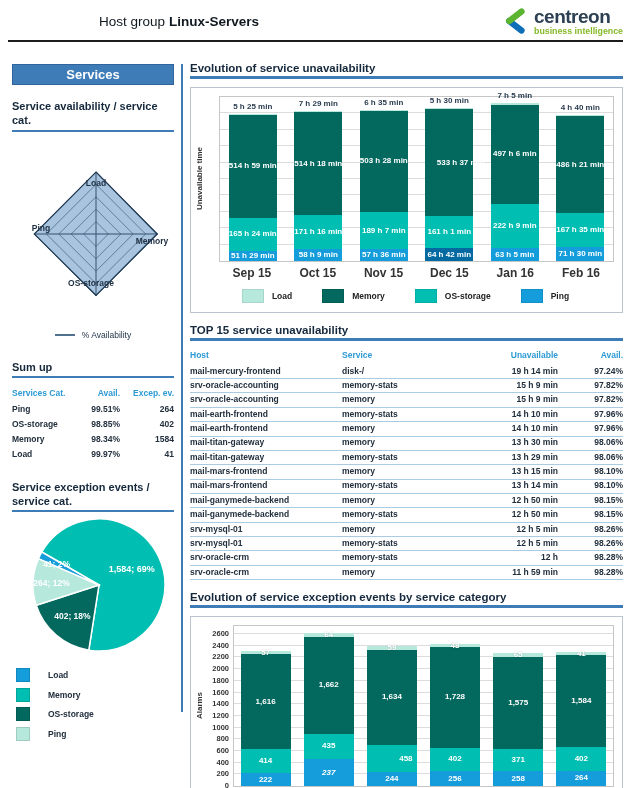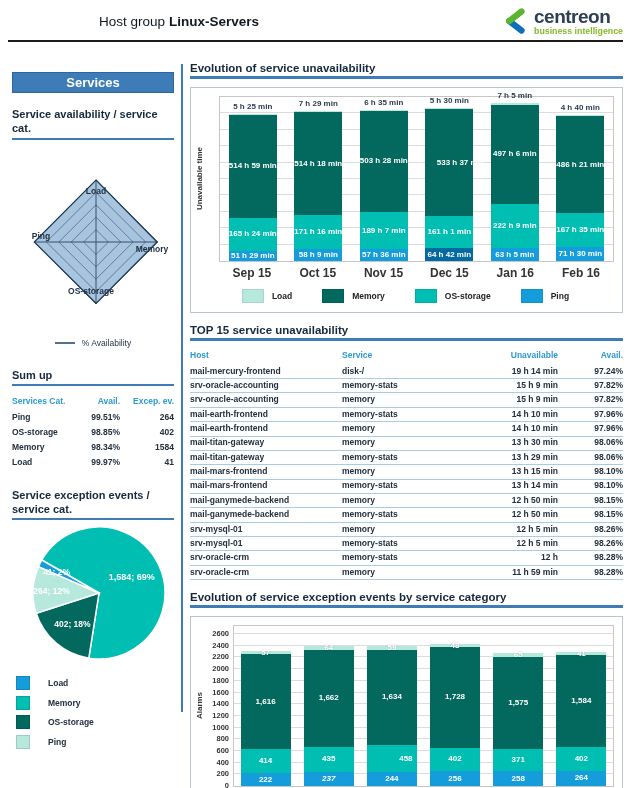--- a/index.html
+++ b/index.html
@@ -10,21 +10,21 @@
   .title{position:absolute;left:99px;top:14px;font-size:13.5px;color:#101820;}
   .title b{margin-left:4px;}
   .logo{position:absolute;right:8px;top:6px;display:flex;align-items:center;gap:5px;}
   .logo-text{display:flex;flex-direction:column;}
   .logo-name{font-size:19px;font-weight:bold;color:#2d4053;line-height:1;letter-spacing:-0.5px;}
   .logo-tag{font-size:8.8px;color:#86b929;font-weight:bold;text-align:right;margin-top:0;}
   .hrule{position:absolute;top:40px;left:8px;right:8px;height:2px;background:#1c1c1c;}
   .sep{position:absolute;left:181px;top:64px;width:2px;height:648px;background:#3e7cb8;}
 
   
-  .sidebar{position:absolute;left:12px;top:64px;width:162px;margin-top:8px;}
+  .sidebar{position:absolute;left:12px;top:64px;width:162px;}
   .banner{background:#3e7cb8;border:1px solid #30649c;color:#fff;font-weight:bold;font-size:13px;text-align:center;padding:2px 0;}
   .side-h{font-size:11px;font-weight:bold;color:#15283c;line-height:1.3;margin:0;}
   .mt14{margin-top:14px;} .mt18{margin-top:18px;} .mt20{margin-top:20px;}
   .u{height:2px;background:#3e7cb8;margin-top:2px;}
   .radar-wrap{text-align:center;margin-top:24px;}
   .radar-legend{display:flex;align-items:center;justify-content:center;gap:7px;margin-top:10px;font-size:8.5px;color:#24364a;}
   .radar-legend .ln{width:20px;height:2px;background:#51718e;}
   .sumup{margin-top:8px;font-size:8.5px;font-weight:bold;}
   .srow{display:flex;padding:2.6px 0;color:#222f3d;}
   .shead{color:#2d9ad4;}
@@ -452,21 +452,21 @@
                   <span class="lbl">414</span>
                 </div>
                 <div class="seg" style="height: 94.536px; background: rgb(3, 104, 94);">
                   <span class="lbl">1,616</span>
                 </div>
                 <div class="seg" style="height: 3.3345px; background: rgb(182, 232, 220);">
                   <span class="ov">57</span>
                 </div>
               </div>
               <div class="bar" style="width: 50px;">
-                <div class="seg" style="height: 14px; background: rgb(20, 157, 218); font-style: italic;">
+                <div class="seg" style="height: 27px; background: rgb(20, 157, 218); font-style: italic;">
                   <span class="lbl">237</span>
                 </div>
                 <div class="seg" style="height: 25.4475px; background: rgb(0, 190, 178);">
                   <span class="lbl">435</span>
                 </div>
                 <div class="seg" style="height: 97.227px; background: rgb(3, 104, 94);">
                   <span class="lbl">1,662</span>
                 </div>
                 <div class="seg" style="height: 3.744px; background: rgb(182, 232, 220);">
                   <span class="ov">64</span>

